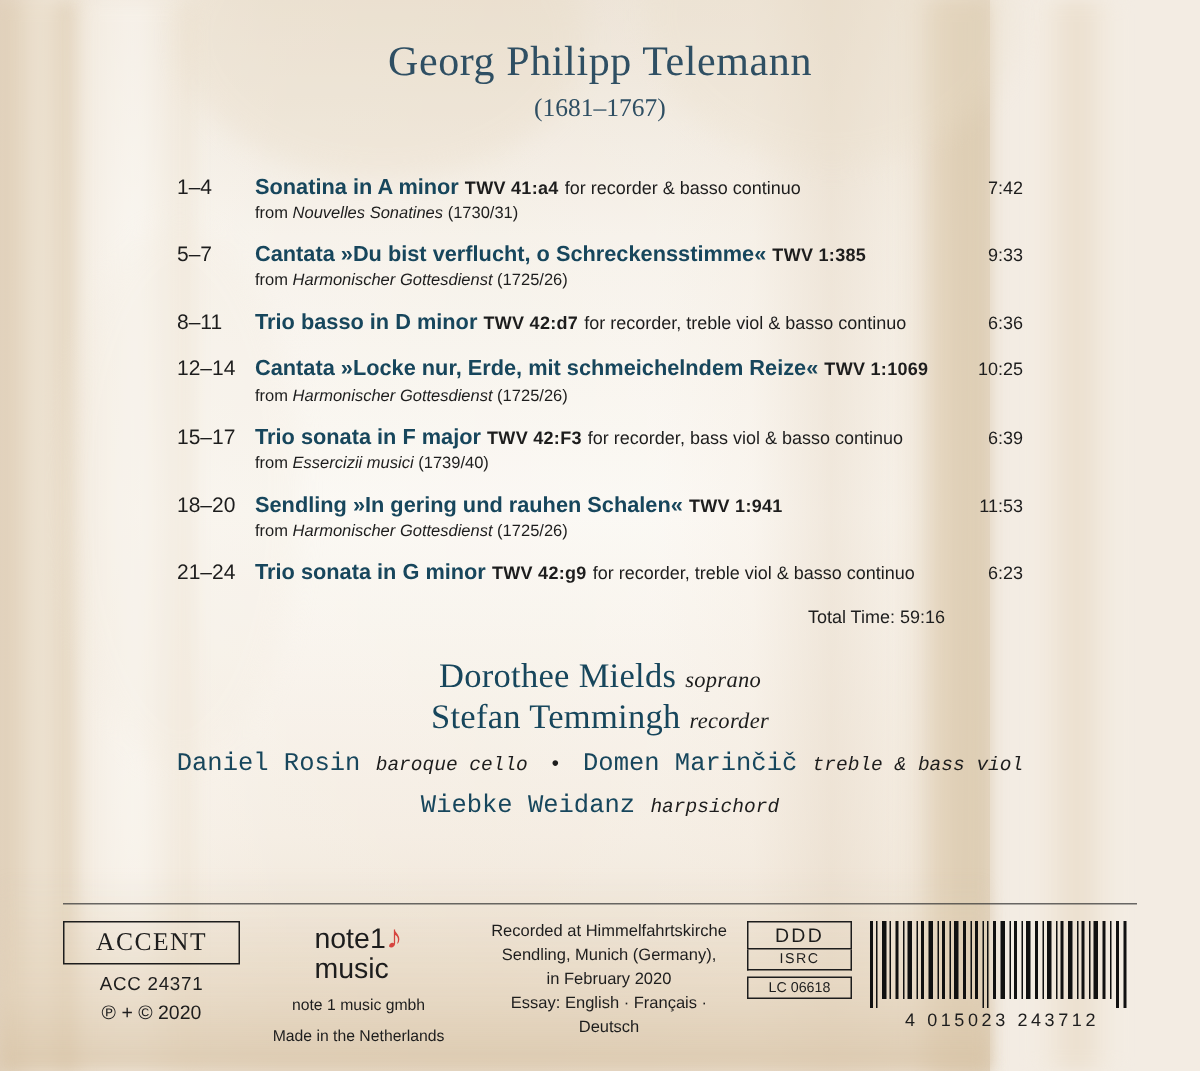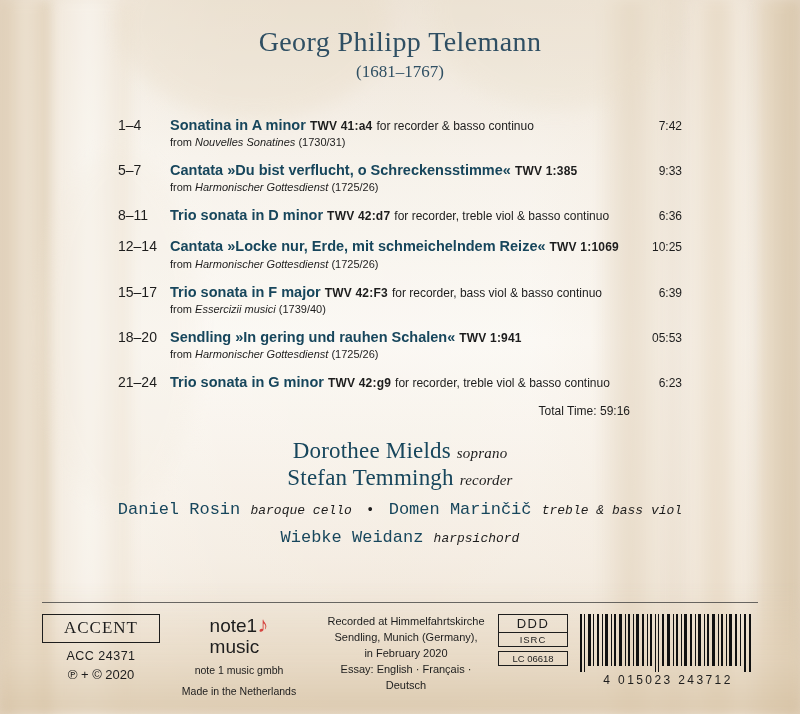--- a/index.html
+++ b/index.html
@@ -8,21 +8,21 @@
   }
   body {
     width: 800px;
     height: 714px;
     font-family: "Liberation Sans", sans-serif;
     background: #f3ece3;
     overflow: hidden;
   }
   .cover {
     position: relative;
-    width: 800px;
+    width: 660px;
     height: 714px;
     background:
       linear-gradient(90deg,
         rgba(226,211,192,0.95) 0%,
         rgba(238,228,214,0.75) 5%,
         rgba(248,243,236,0.45) 11%,
         rgba(255,253,250,0.25) 18%,
         rgba(255,255,255,0.10) 28%,
         rgba(255,255,255,0.05) 50%,
         rgba(255,255,255,0.10) 66%,
@@ -354,21 +354,21 @@
           <span>from</span>
           <i>Harmonischer Gottesdienst</i>
           <span>(1725/26)</span>
         </div>
       </div>
 
       <div class="track">
         <div class="track-main">
           <div class="track-nums">8–11</div>
           <div class="track-title">
-            <span>Trio sonata in D minor</span>
+            <span>Trio basso in D minor</span>
             <span class="twv">TWV 42:d7</span>
             <span class="scoring">for recorder, treble viol &amp; basso continuo</span>
           </div>
           <div class="track-time">6:36</div>
         </div>
       </div>
 
       <div class="track">
         <div class="track-main">
           <div class="track-nums">12–14</div>
@@ -404,21 +404,21 @@
       </div>
 
       <div class="track">
         <div class="track-main">
           <div class="track-nums">18–20</div>
           <div class="track-title">
             <span>Sendling »In gering und rauhen Schalen«</span>
             <span class="twv">TWV 1:941</span>
             <span class="scoring"></span>
           </div>
-          <div class="track-time">05:53</div>
+          <div class="track-time">11:53</div>
         </div>
         <div class="track-sub">
           <span>from</span>
           <i>Harmonischer Gottesdienst</i>
           <span>(1725/26)</span>
         </div>
       </div>
 
       <div class="track">
         <div class="track-main">

